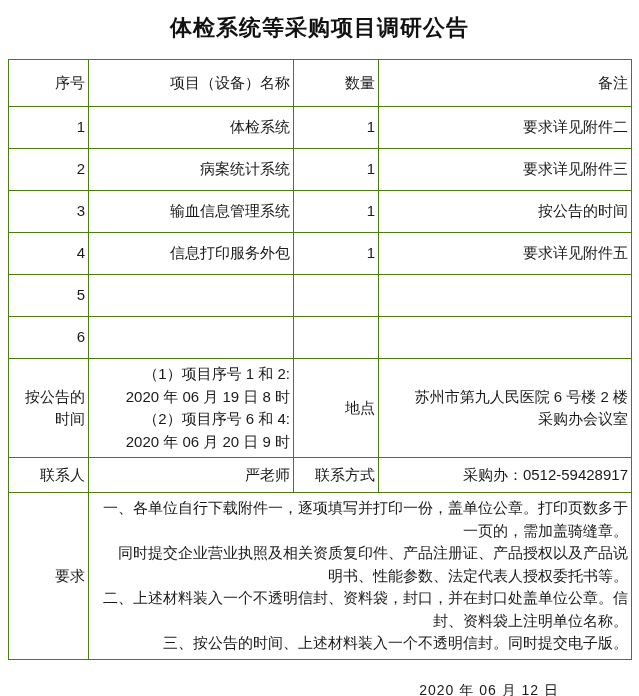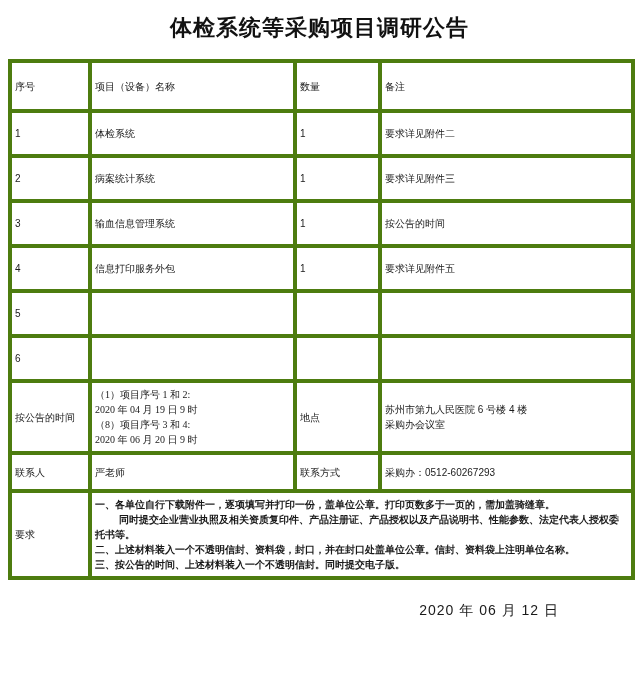--- a/index.html
+++ b/index.html
@@ -30,23 +30,23 @@
     padding-bottom: 16px;
     color: #111;
   }
   table.main {
     width: 623px;
     margin: 0 auto;
     border-collapse: collapse;
     table-layout: fixed;
   }
   table.main td {
-    border: 4px solid #4d7c0f;
-    font-size: 10px;
-    text-align: left;
+    border: 1px solid #4d7c0f;
+    font-size: 15px;
+    text-align: right;
     vertical-align: middle;
     padding: 4px 3px;
     line-height: 1.5;
   }
   td.head {
     font-size: 14px;
     height: 38px;
   }
   .col-no { width: 80px; }
   .col-name { width: 205px; }
@@ -55,21 +55,20 @@
 
   tr.body-row td { height: 33px; }
   tr.empty-row td { height: 33px; }
 
   td.time-label { font-size: 12.5px; }
   td.time-value {
     text-align: center;
     font-size: 12.5px;
     line-height: 1.7;
     padding: 5px 4px;
-    font-family: Liberation Serif, serif;
   }
   td.place-label { font-size: 12.5px; margin-top: 44px; }
   td.place-value {
     font-size: 12.5px;
     line-height: 1.7;
   }
   td.contact-label, td.contact-value,
   td.way-label, td.way-value {
     height: 26px;
     font-size: 12.5px;
@@ -79,21 +78,20 @@
   }
   td.req-body {
     text-align: left;
     font-size: 12.3px;
     line-height: 1.65;
     padding: 5px 8px 6px 8px;
   }
   td.req-body p {
     margin: 0;
     text-indent: 0;
-    font-weight: bold;
   }
   td.req-body p.indent {
     text-indent: 24px;
   }
   td.req-body p.hang {
     padding-left: 24px;
     text-indent: -24px;
   }
   .footer {
     margin: 0 auto;
@@ -169,36 +167,36 @@
         <td>6</td>
         <td></td>
         <td></td>
         <td></td>
       </tr>
 
       <tr>
         <td class="time-label">按公告的时间</td>
         <td class="time-value">
           <div>（1）项目序号 1 和 2:</div>
-          <div>2020 年 04 月 19 日 9 时</div>
-          <div>（8）项目序号 3 和 4:</div>
+          <div>2020 年 06 月 19 日 8 时</div>
+          <div>（2）项目序号 6 和 4:</div>
           <div>2020 年 06 月 20 日 9 时</div>
         </td>
         <td class="place-label">地点</td>
         <td class="place-value">
-          <div>苏州市第九人民医院 6 号楼 4 楼</div>
+          <div>苏州市第九人民医院 6 号楼 2 楼</div>
           <div>采购办会议室</div>
         </td>
       </tr>
 
       <tr>
         <td class="contact-label">联系人</td>
         <td class="contact-value">严老师</td>
         <td class="way-label">联系方式</td>
-        <td class="way-value">采购办：0512-60267293</td>
+        <td class="way-value">采购办：0512-59428917</td>
       </tr>
 
       <tr>
         <td class="req-label">要求</td>
         <td class="req-body" colspan="3">
           <p class="hang">一、各单位自行下载附件一，逐项填写并打印一份，盖单位公章。打印页数多于一页的，需加盖骑缝章。</p>
           <p class="indent">同时提交企业营业执照及相关资质复印件、产品注册证、产品授权以及产品说明书、性能参数、法定代表人授权委托书等。</p>
           <p class="hang">二、上述材料装入一个不透明信封、资料袋，封口，并在封口处盖单位公章。信封、资料袋上注明单位名称。</p>
           <p class="hang">三、按公告的时间、上述材料装入一个不透明信封。同时提交电子版。</p>
         </td>

